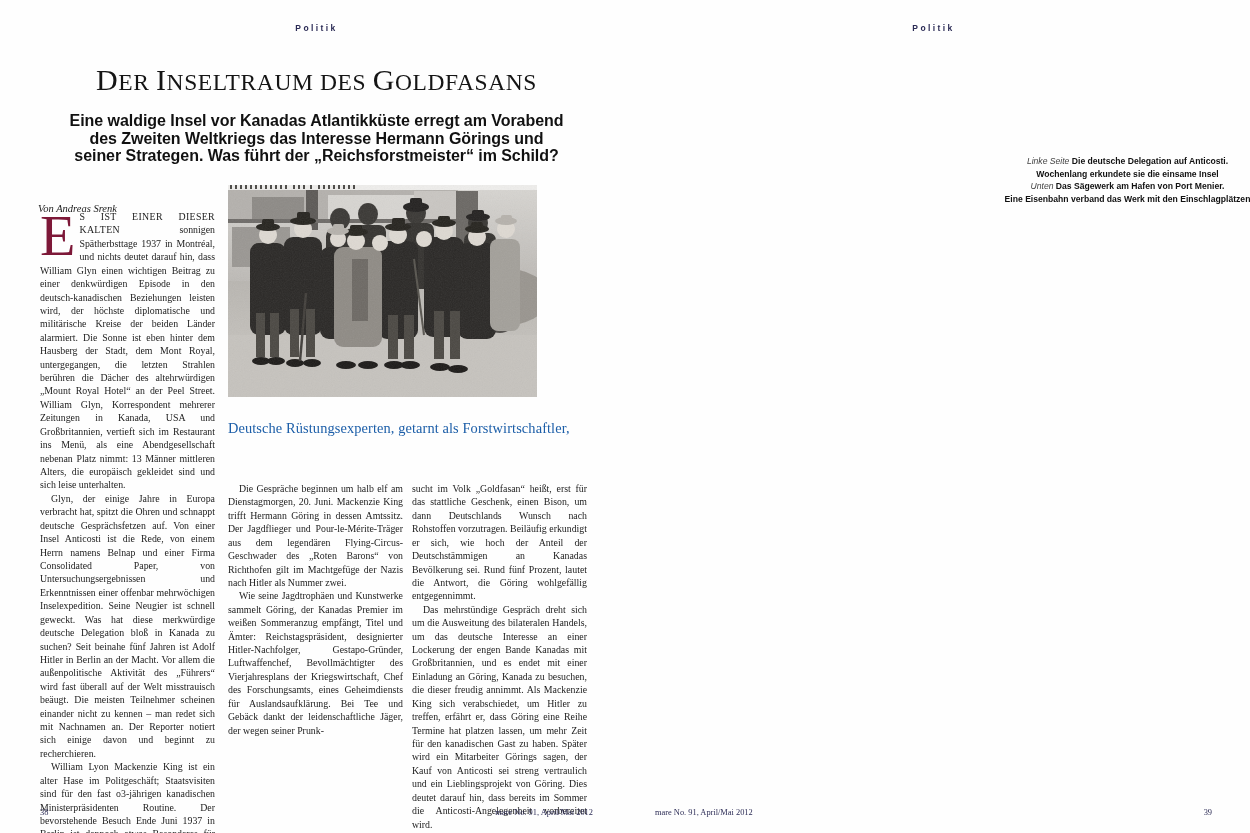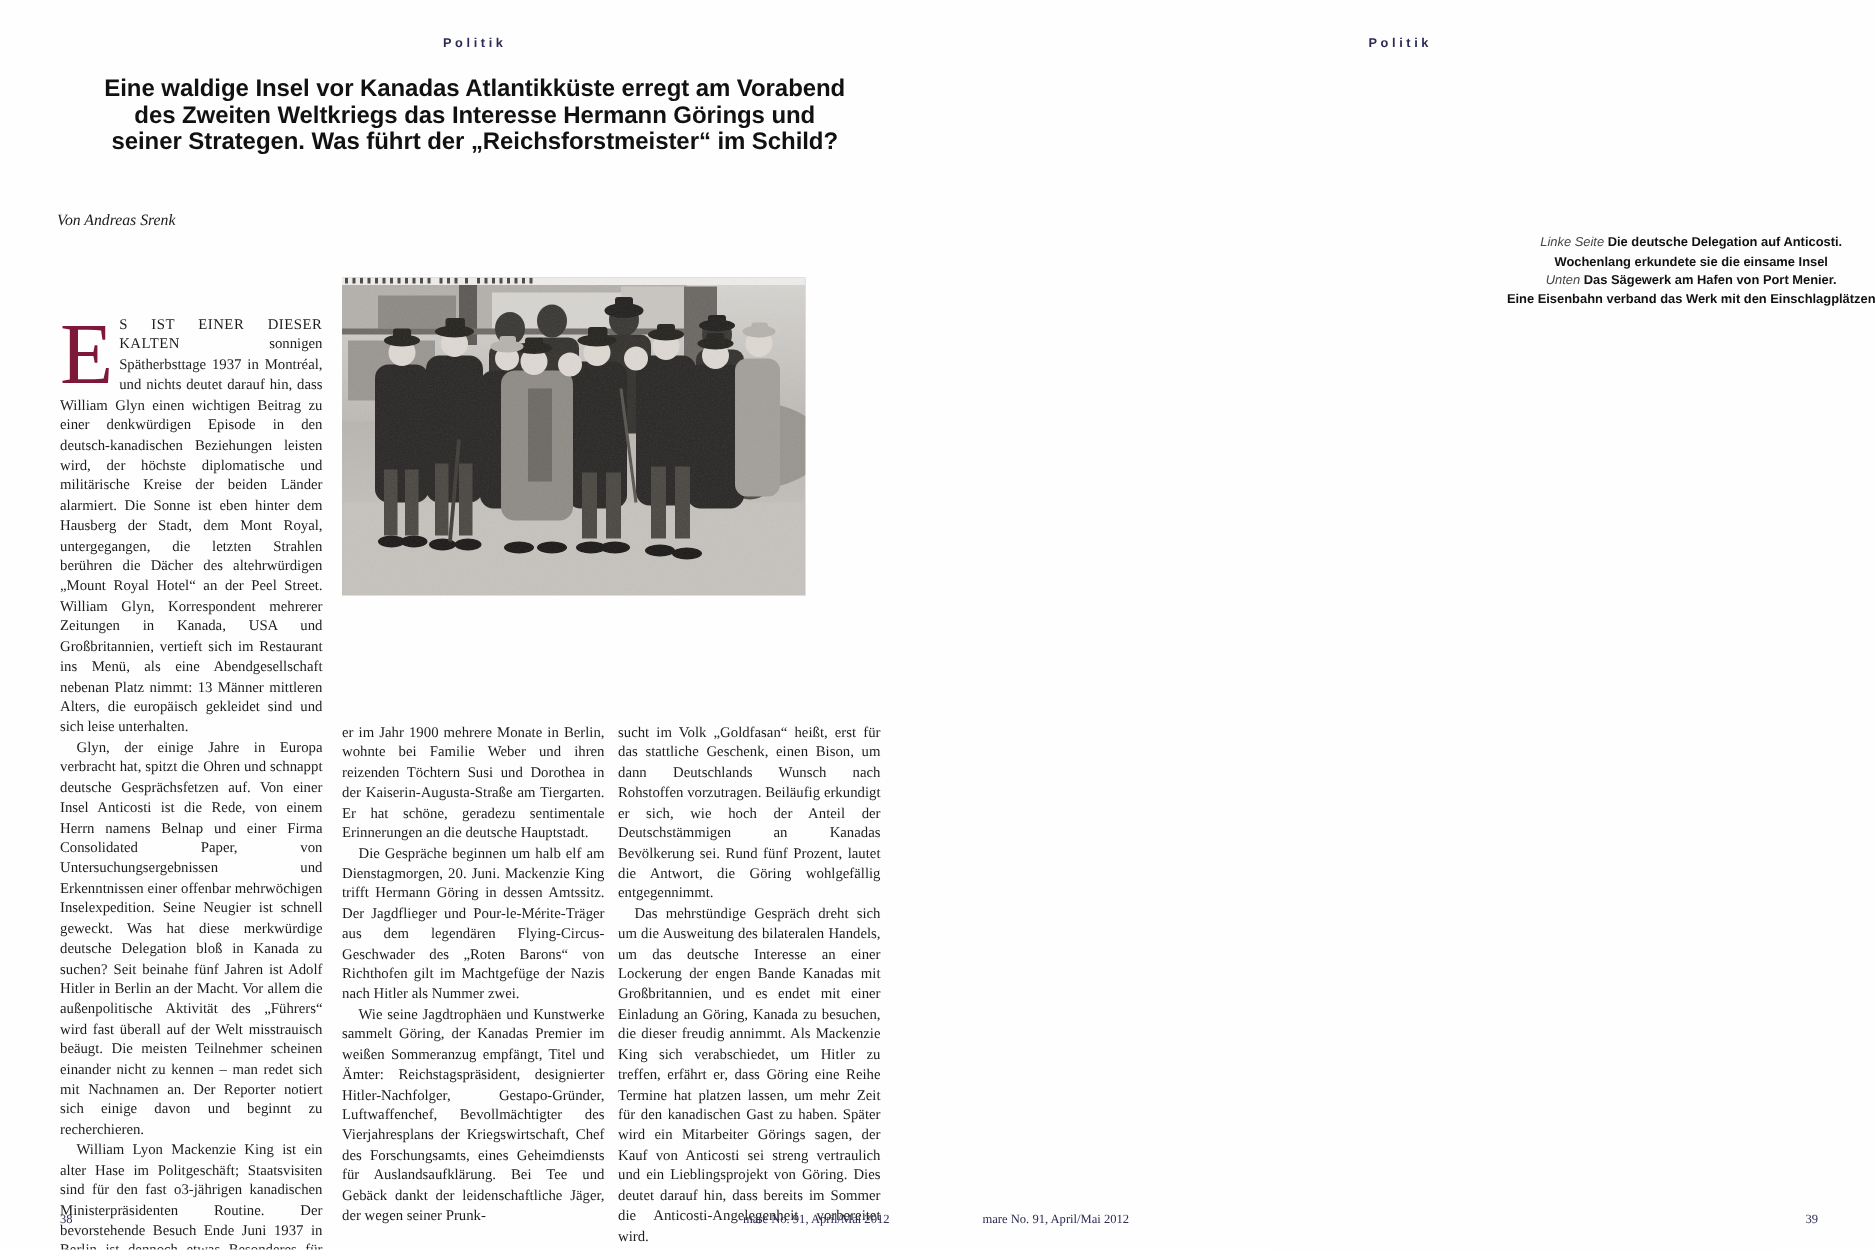--- a/index.html
+++ b/index.html
@@ -119,20 +119,23 @@
 </style>
 </head>
 <body>
 
 <div class="spread">
 
   <div class="page left">
 
     <div class="runhead">Politik</div>
 
+    <h1 class="title">
+      <span class="cap">D</span><span class="sc">ER </span><span class="cap">I</span><span class="sc">NSELTRAUM DES </span><span class="cap">G</span><span class="sc">OLDFASANS</span>
+    </h1>
 
     <div class="standfirst">
       <span>Eine waldige Insel vor Kanadas Atlantikküste erregt am Vorabend des Zweiten Weltkriegs das Interesse</span>
       <span>Hermann Görings und seiner Strategen. Was führt der „Reichsforstmeister“ im Schild?</span>
     </div>
 
     <div class="byline">Von Andreas Srenk</div>
 
     <div class="photo" style="left:228px; top:185px; width:309px; height:212px;">
       <svg viewBox="0 0 309 212" preserveAspectRatio="none" aria-hidden="true">
@@ -290,32 +293,32 @@
             <ellipse cx="230" cy="184" rx="10" ry="4"></ellipse>
         </g>
 
         <line x1="78" y1="108" x2="72" y2="176" stroke="#413e3a" stroke-width="2.5"></line>
         <line x1="186" y1="74" x2="196" y2="150" stroke="#58554f" stroke-width="2"></line>
         <rect width="309" height="212" filter="url(#grainL)" fill="none" opacity="0.5"></rect>
       </svg>
     </div>
 
     <div class="subhead left" style="position:absolute; left:228px; top:418px; width:362px;">
+      <div>Deutsche Rüstungsexperten, getarnt als Forstwirtschaftler,</div>
     </div>
 
     <div class="col" style="position:absolute; left:40px; top:210px; width:175px; height:582px;">
       <p class="noind">
         <span class="dropcap">E</span><span class="smallcaps">S IST EINER DIESER KALTEN</span><span> sonnigen Spätherbsttage 1937 in Montréal, und nichts deutet darauf hin, dass William Glyn einen wichtigen Beitrag zu einer denkwürdigen Episode in den deutsch-kanadischen Beziehungen leisten wird, der höchste diplomatische und militärische Kreise der beiden Länder alarmiert. Die Sonne ist eben hinter dem Hausberg der Stadt, dem Mont Royal, untergegangen, die letzten Strahlen berühren die Dächer des altehrwürdigen „Mount Royal Hotel“ an der Peel Street. William Glyn, Korrespondent mehrerer Zeitungen in Kanada, USA und Großbritannien, vertieft sich im Restaurant ins Menü, als eine Abendgesellschaft nebenan Platz nimmt: 13 Männer mittleren Alters, die europäisch gekleidet sind und sich leise unterhalten.</span>
       </p>
       <p>Glyn, der einige Jahre in Europa verbracht hat, spitzt die Ohren und schnappt deutsche Gesprächsfetzen auf. Von einer Insel Anticosti ist die Rede, von einem Herrn namens Belnap und einer Firma Consolidated Paper, von Untersuchungsergebnissen und Erkenntnissen einer offenbar mehrwöchigen Inselexpedition. Seine Neugier ist schnell geweckt. Was hat diese merkwürdige deutsche Delegation bloß in Kanada zu suchen? Seit beinahe fünf Jahren ist Adolf Hitler in Berlin an der Macht. Vor allem die außenpolitische Aktivität des „Führers“ wird fast überall auf der Welt misstrauisch beäugt. Die meisten Teilnehmer scheinen einander nicht zu kennen – man redet sich mit Nachnamen an. Der Reporter notiert sich einige davon und beginnt zu recherchieren.</p>
       <p>William Lyon Mackenzie King ist ein alter Hase im Politgeschäft; Staatsvisiten sind für den fast o3-jährigen kanadischen Ministerpräsidenten Routine. Der bevorstehende Besuch Ende Juni 1937 in Berlin ist dennoch etwas Besonderes für den Chef der Liberal Party. Als Doktorand lebte</p>
     </div>
 
     <div class="col" style="position:absolute; left:228px; top:482px; width:175px; height:310px;">
-      <p class="noind">er im Jahr 1900 mehrere Monate in Berlin, wohnte bei Familie Weber und ihren reizenden Töchtern Susi und Dorothea in der Kaiserin-Augusta-Straße am Tiergarten. Er hat schöne, geradezu sentimentale Erinnerungen an die deutsche Hauptstadt.</p>
       <p>Die Gespräche beginnen um halb elf am Dienstagmorgen, 20. Juni. Mackenzie King trifft Hermann Göring in dessen Amtssitz. Der Jagdflieger und Pour-le-Mérite-Träger aus dem legendären Flying-Circus-Geschwader des „Roten Barons“ von Richthofen gilt im Machtgefüge der Nazis nach Hitler als Nummer zwei.</p>
       <p>Wie seine Jagdtrophäen und Kunstwerke sammelt Göring, der Kanadas Premier im weißen Sommeranzug empfängt, Titel und Ämter: Reichstagspräsident, designierter Hitler-Nachfolger, Gestapo-Gründer, Luftwaffenchef, Bevollmächtigter des Vierjahresplans der Kriegswirtschaft, Chef des Forschungsamts, eines Geheimdiensts für Auslandsaufklärung. Bei Tee und Gebäck dankt der leidenschaftliche Jäger, der wegen seiner Prunk-</p>
     </div>
 
     <div class="col" style="position:absolute; left:412px; top:482px; width:175px; height:310px;">
       <p class="noind">sucht im Volk „Goldfasan“ heißt, erst für das stattliche Geschenk, einen Bison, um dann Deutschlands Wunsch nach Rohstoffen vorzutragen. Beiläufig erkundigt er sich, wie hoch der Anteil der Deutschstämmigen an Kanadas Bevölkerung sei. Rund fünf Prozent, lautet die Antwort, die Göring wohlgefällig entgegennimmt.</p>
       <p>Das mehrstündige Gespräch dreht sich um die Ausweitung des bilateralen Handels, um das deutsche Interesse an einer Lockerung der engen Bande Kanadas mit Großbritannien, und es endet mit einer Einladung an Göring, Kanada zu besuchen, die dieser freudig annimmt. Als Mackenzie King sich verabschiedet, um Hitler zu treffen, erfährt er, dass Göring eine Reihe Termine hat platzen lassen, um mehr Zeit für den kanadischen Gast zu haben. Später wird ein Mitarbeiter Görings sagen, der Kauf von Anticosti sei streng vertraulich und ein Lieblingsprojekt von Göring. Dies deutet darauf hin, dass bereits im Sommer die Anticosti-Angelegenheit vorbereitet wird.</p>
     </div>
 
     <div class="footer pg-left">38</div>

